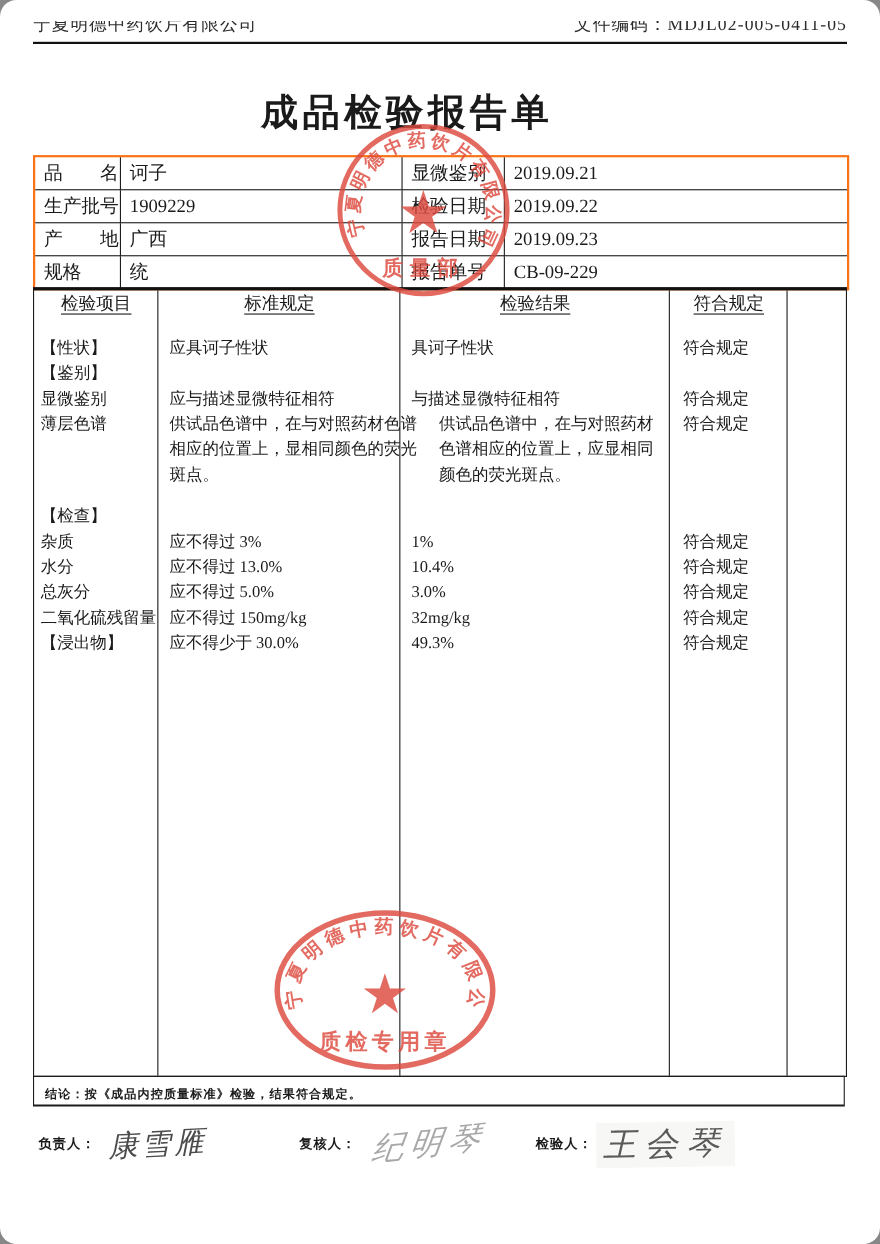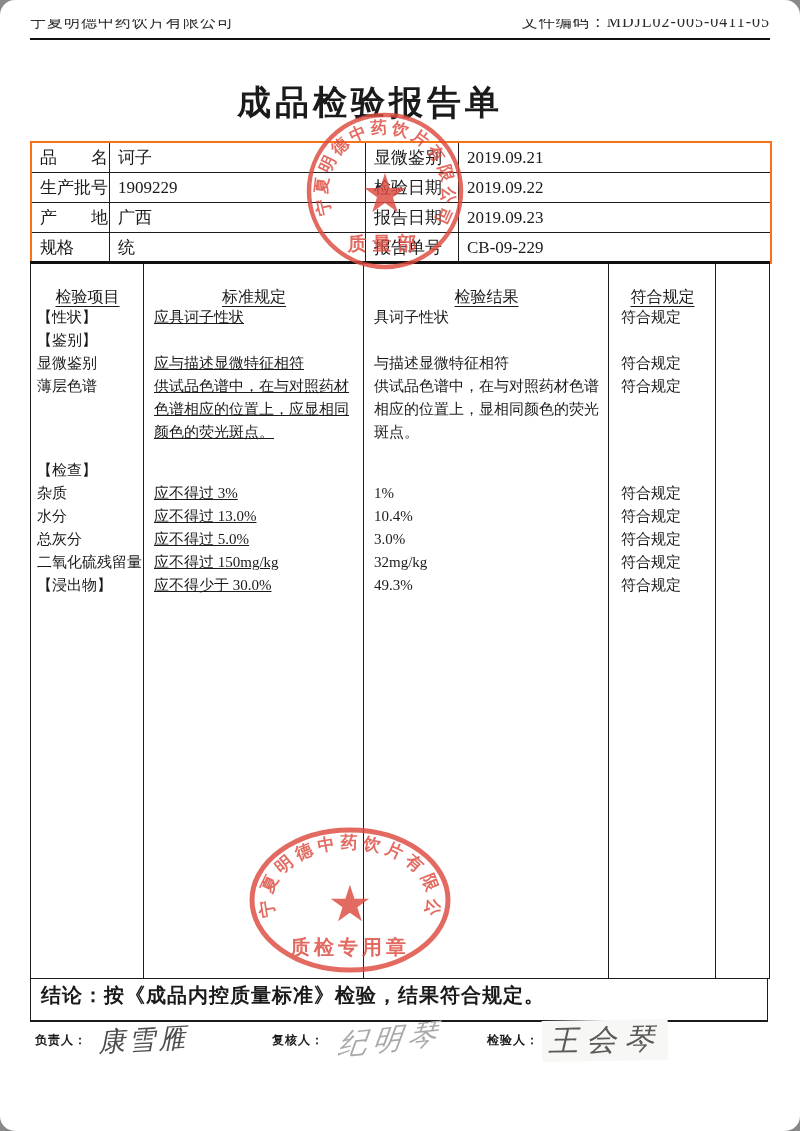--- a/index.html
+++ b/index.html
@@ -20,40 +20,40 @@
     display:grid;grid-template-columns:78px 256px 93px 1fr;font-size:17px;}
   .info-cell{height:29px;line-height:29px;padding-left:8px;border-right:1px solid #1c1c1c;
     border-bottom:1px solid #1c1c1c;white-space:nowrap;overflow:hidden;}
   .info-cell.lastcol{border-right:none;}
   .info-cell.lastrow{border-bottom:none;}
   
   .main-table{position:absolute;left:30px;top:261px;width:738px;height:714px;
     border:1px solid #1c1c1c;border-top:3px solid #111;font-size:15px;}
   .vline{position:absolute;top:0;bottom:0;width:1px;background:#1c1c1c;}
   .vl1{left:112px;} .vl2{left:332px;} .vl3{left:577px;} .vl4{left:684px;}
-  .mt-header{position:absolute;left:0;top:20px;width:100%;display:flex;font-size:16px;}
+  .mt-header{position:absolute;left:0;top:0;width:100%;display:flex;font-size:16px;}
   .mt-hcell{height:26px;line-height:26px;text-align:center;}
   .mt-hcell span{text-decoration:underline;text-underline-offset:4px;}
   .c1{width:113px;} .c2{width:220px;} .c3{width:245px;} .c4{width:107px;}
   .mt-body{position:absolute;left:0;top:42px;width:100%;}
   .mt-row{display:flex;align-items:flex-start;}
   .mt-cell{line-height:23px;box-sizing:border-box;}
   .mt-cell.i{padding-left:6px;}
-  .mt-cell.s{padding-left:10px;padding-right:8px;text-decoration:underline;}
+  .mt-cell.s{padding-left:10px;padding-right:8px;}
   .mt-cell.r{padding-left:10px;padding-right:6px;}
   .mt-cell.c{padding-left:12px;}
   .row-gap{height:15px;}
   
   .stamp{position:absolute;opacity:.82;pointer-events:none;}
   .stamp-upper{left:297px;top:103px;}
   .stamp-lower{left:244px;top:824px;}
   
-  .conclusion-box{position:absolute;left:30px;top:978px;width:738px;height:44px;
+  .conclusion-box{position:absolute;left:30px;top:978px;width:738px;height:28px;
     border:1px solid #1c1c1c;border-bottom-width:2px;line-height:32px;
-    font-size:20px;font-weight:bold;padding-left:10px;box-sizing:border-box;letter-spacing:1px;}
+    font-size:11px;font-weight:bold;padding-left:10px;box-sizing:border-box;letter-spacing:1px;}
   
   .sign-area{position:absolute;left:30px;top:1020px;width:740px;height:70px;}
   .sig-label{position:absolute;font-size:12px;top:12px;font-weight:bold;letter-spacing:1px;}
   .sig-name{position:absolute;font-family:"DejaVu Serif",serif;font-style:italic;}
   .sig1{left:68px;top:2px;font-size:27px;color:#4c4c4c;transform:rotate(-3deg);letter-spacing:3px;}
   .sig2{left:308px;top:0px;font-size:29px;color:#a8a8a8;transform:rotate(-6deg) skewX(-14deg);letter-spacing:6px;}
   .sig3{left:512px;top:0px;font-size:30px;color:#5a5a5a;transform:rotate(-1deg);letter-spacing:8px;
     background:#f7f7f5;padding:0 6px;}
 </style>
 </head>
@@ -120,22 +120,22 @@
         <div class="mt-cell c c4"></div>
       </div>
       <div class="mt-row">
         <div class="mt-cell i c1">显微鉴别</div>
         <div class="mt-cell s c2">应与描述显微特征相符</div>
         <div class="mt-cell r c3">与描述显微特征相符</div>
         <div class="mt-cell c c4">符合规定</div>
       </div>
       <div class="mt-row">
         <div class="mt-cell i c1">薄层色谱</div>
+        <div class="mt-cell r c3">供试品色谱中，在与对照药材色谱相应的位置上，显相同颜色的荧光斑点。</div>
         <div class="mt-cell s c2">供试品色谱中，在与对照药材色谱相应的位置上，应显相同颜色的荧光斑点。</div>
-        <div class="mt-cell r c3">供试品色谱中，在与对照药材色谱相应的位置上，显相同颜色的荧光斑点。</div>
         <div class="mt-cell c c4">符合规定</div>
       </div>
       <div class="row-gap"></div>
       <div class="mt-row">
         <div class="mt-cell i c1">【检查】</div>
         <div class="mt-cell s c2"></div>
         <div class="mt-cell r c3"></div>
         <div class="mt-cell c c4"></div>
       </div>
       <div class="mt-row">

